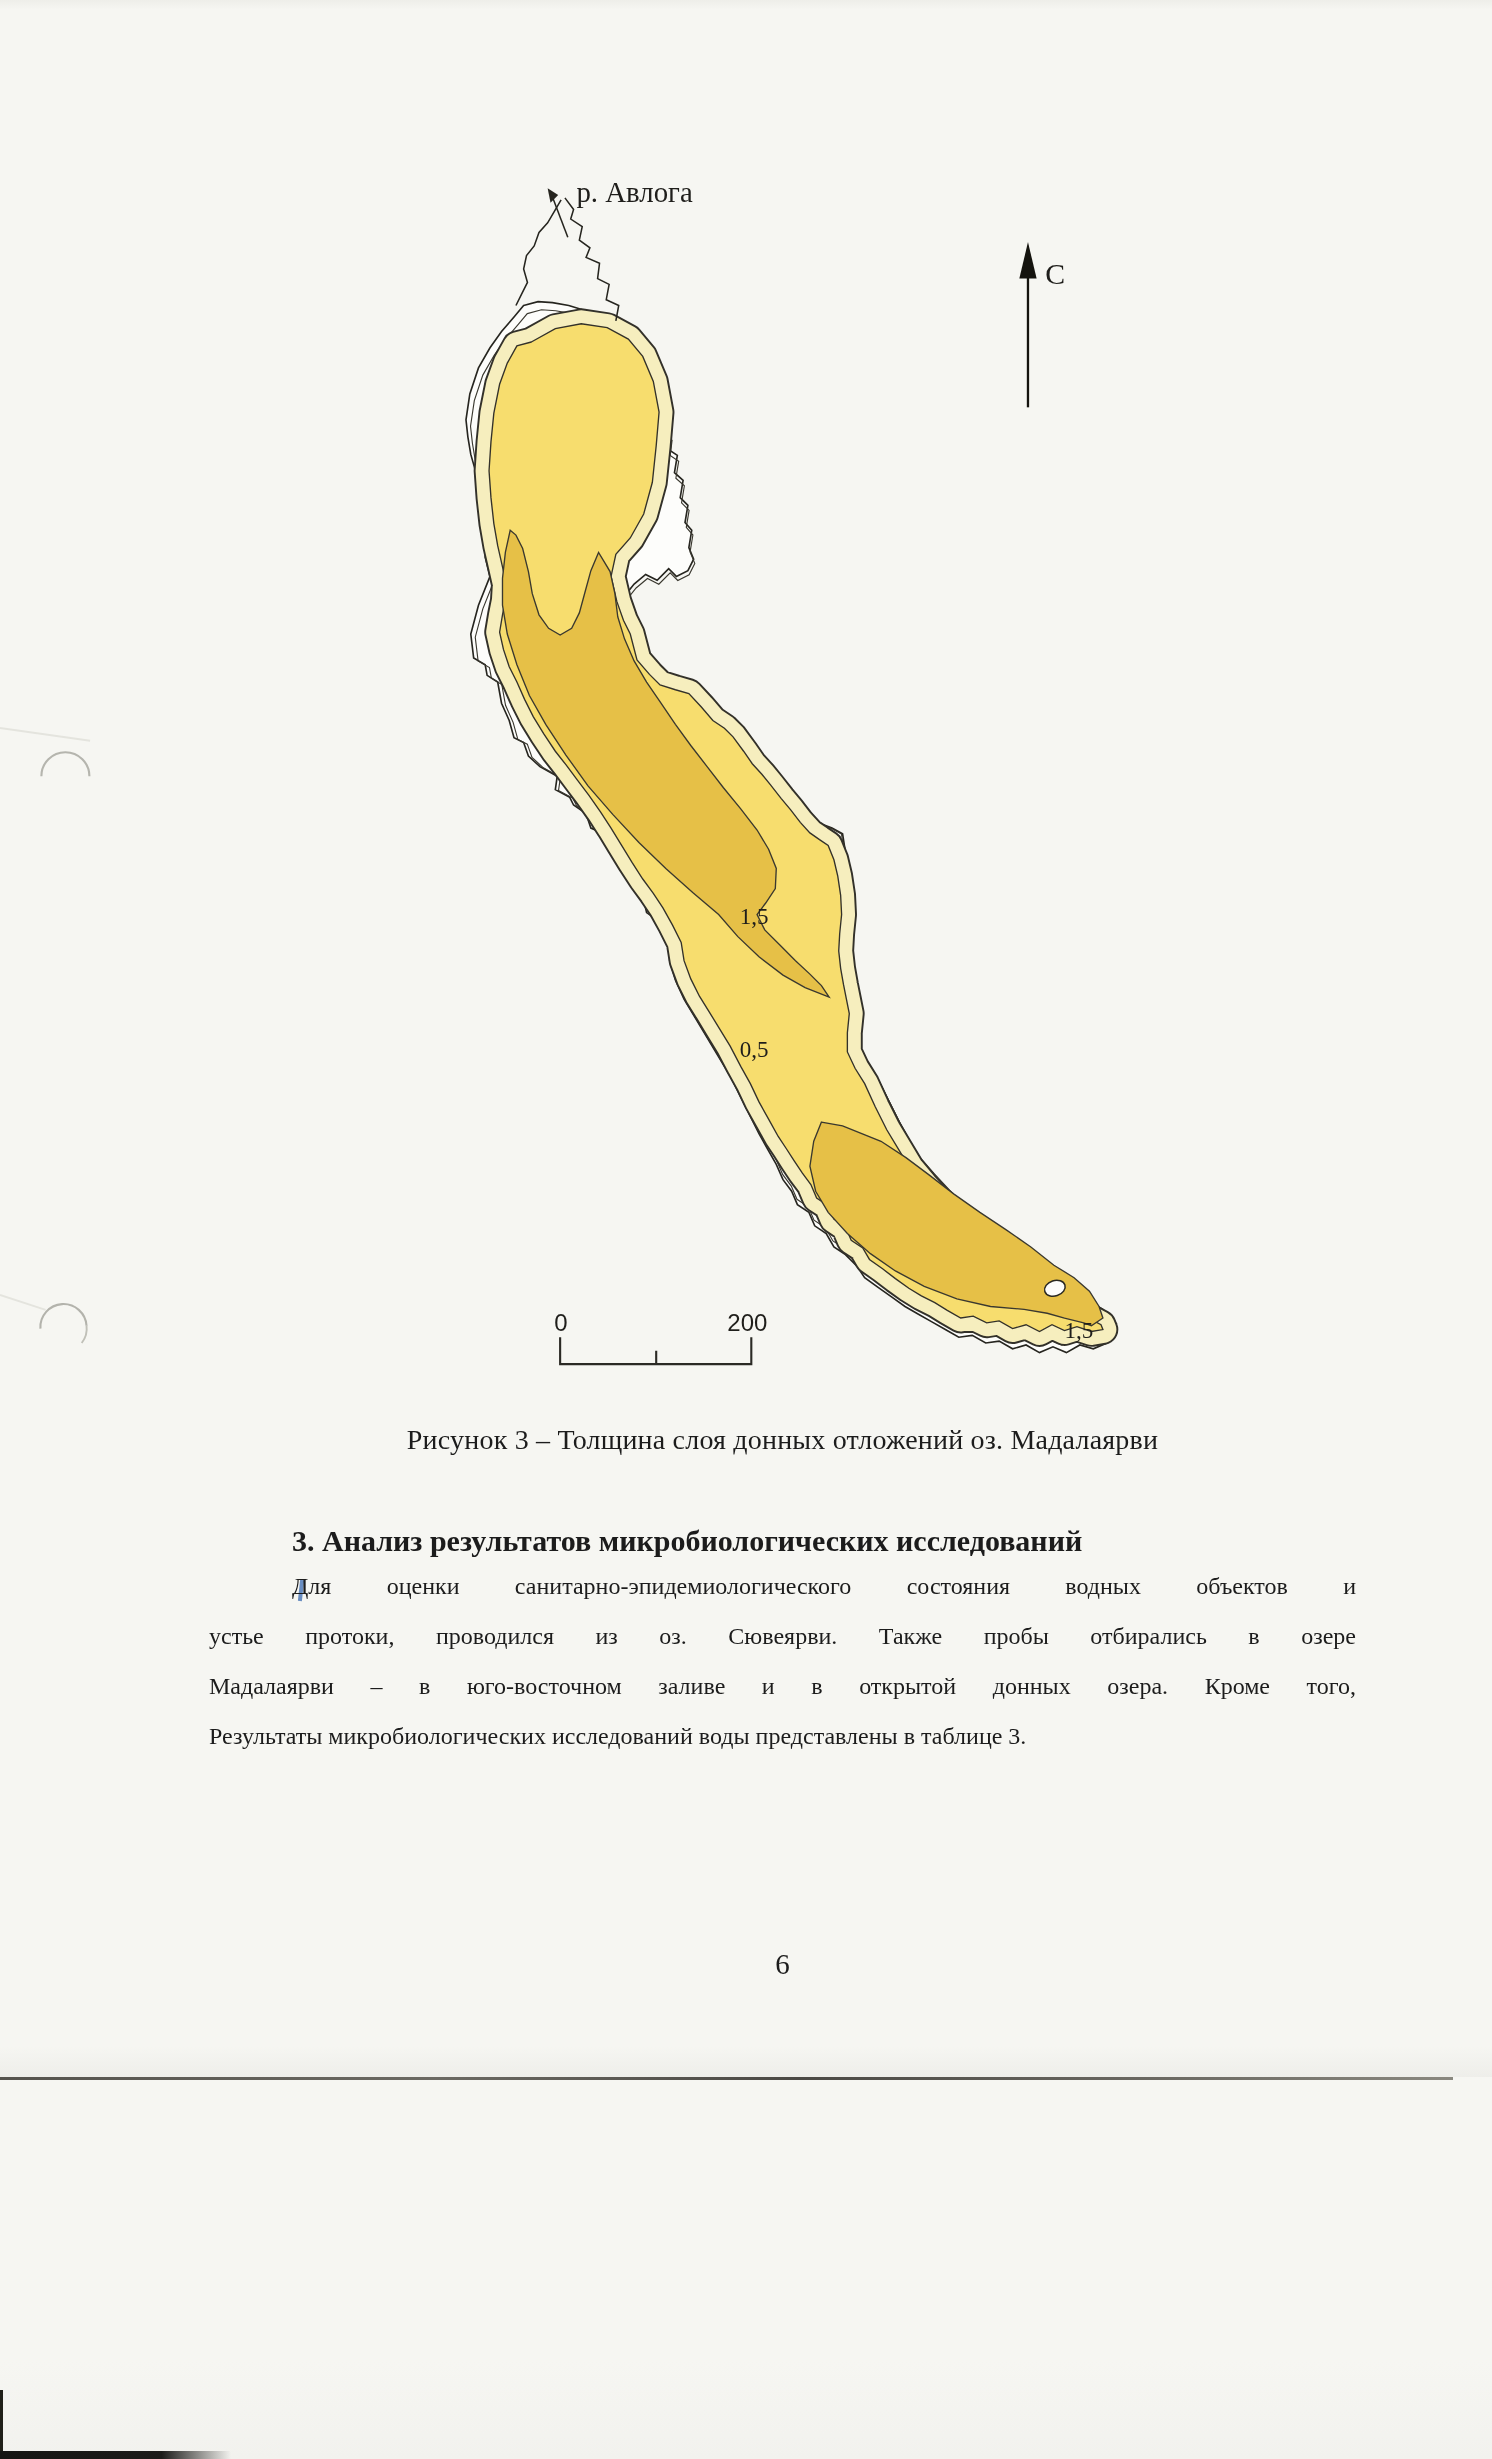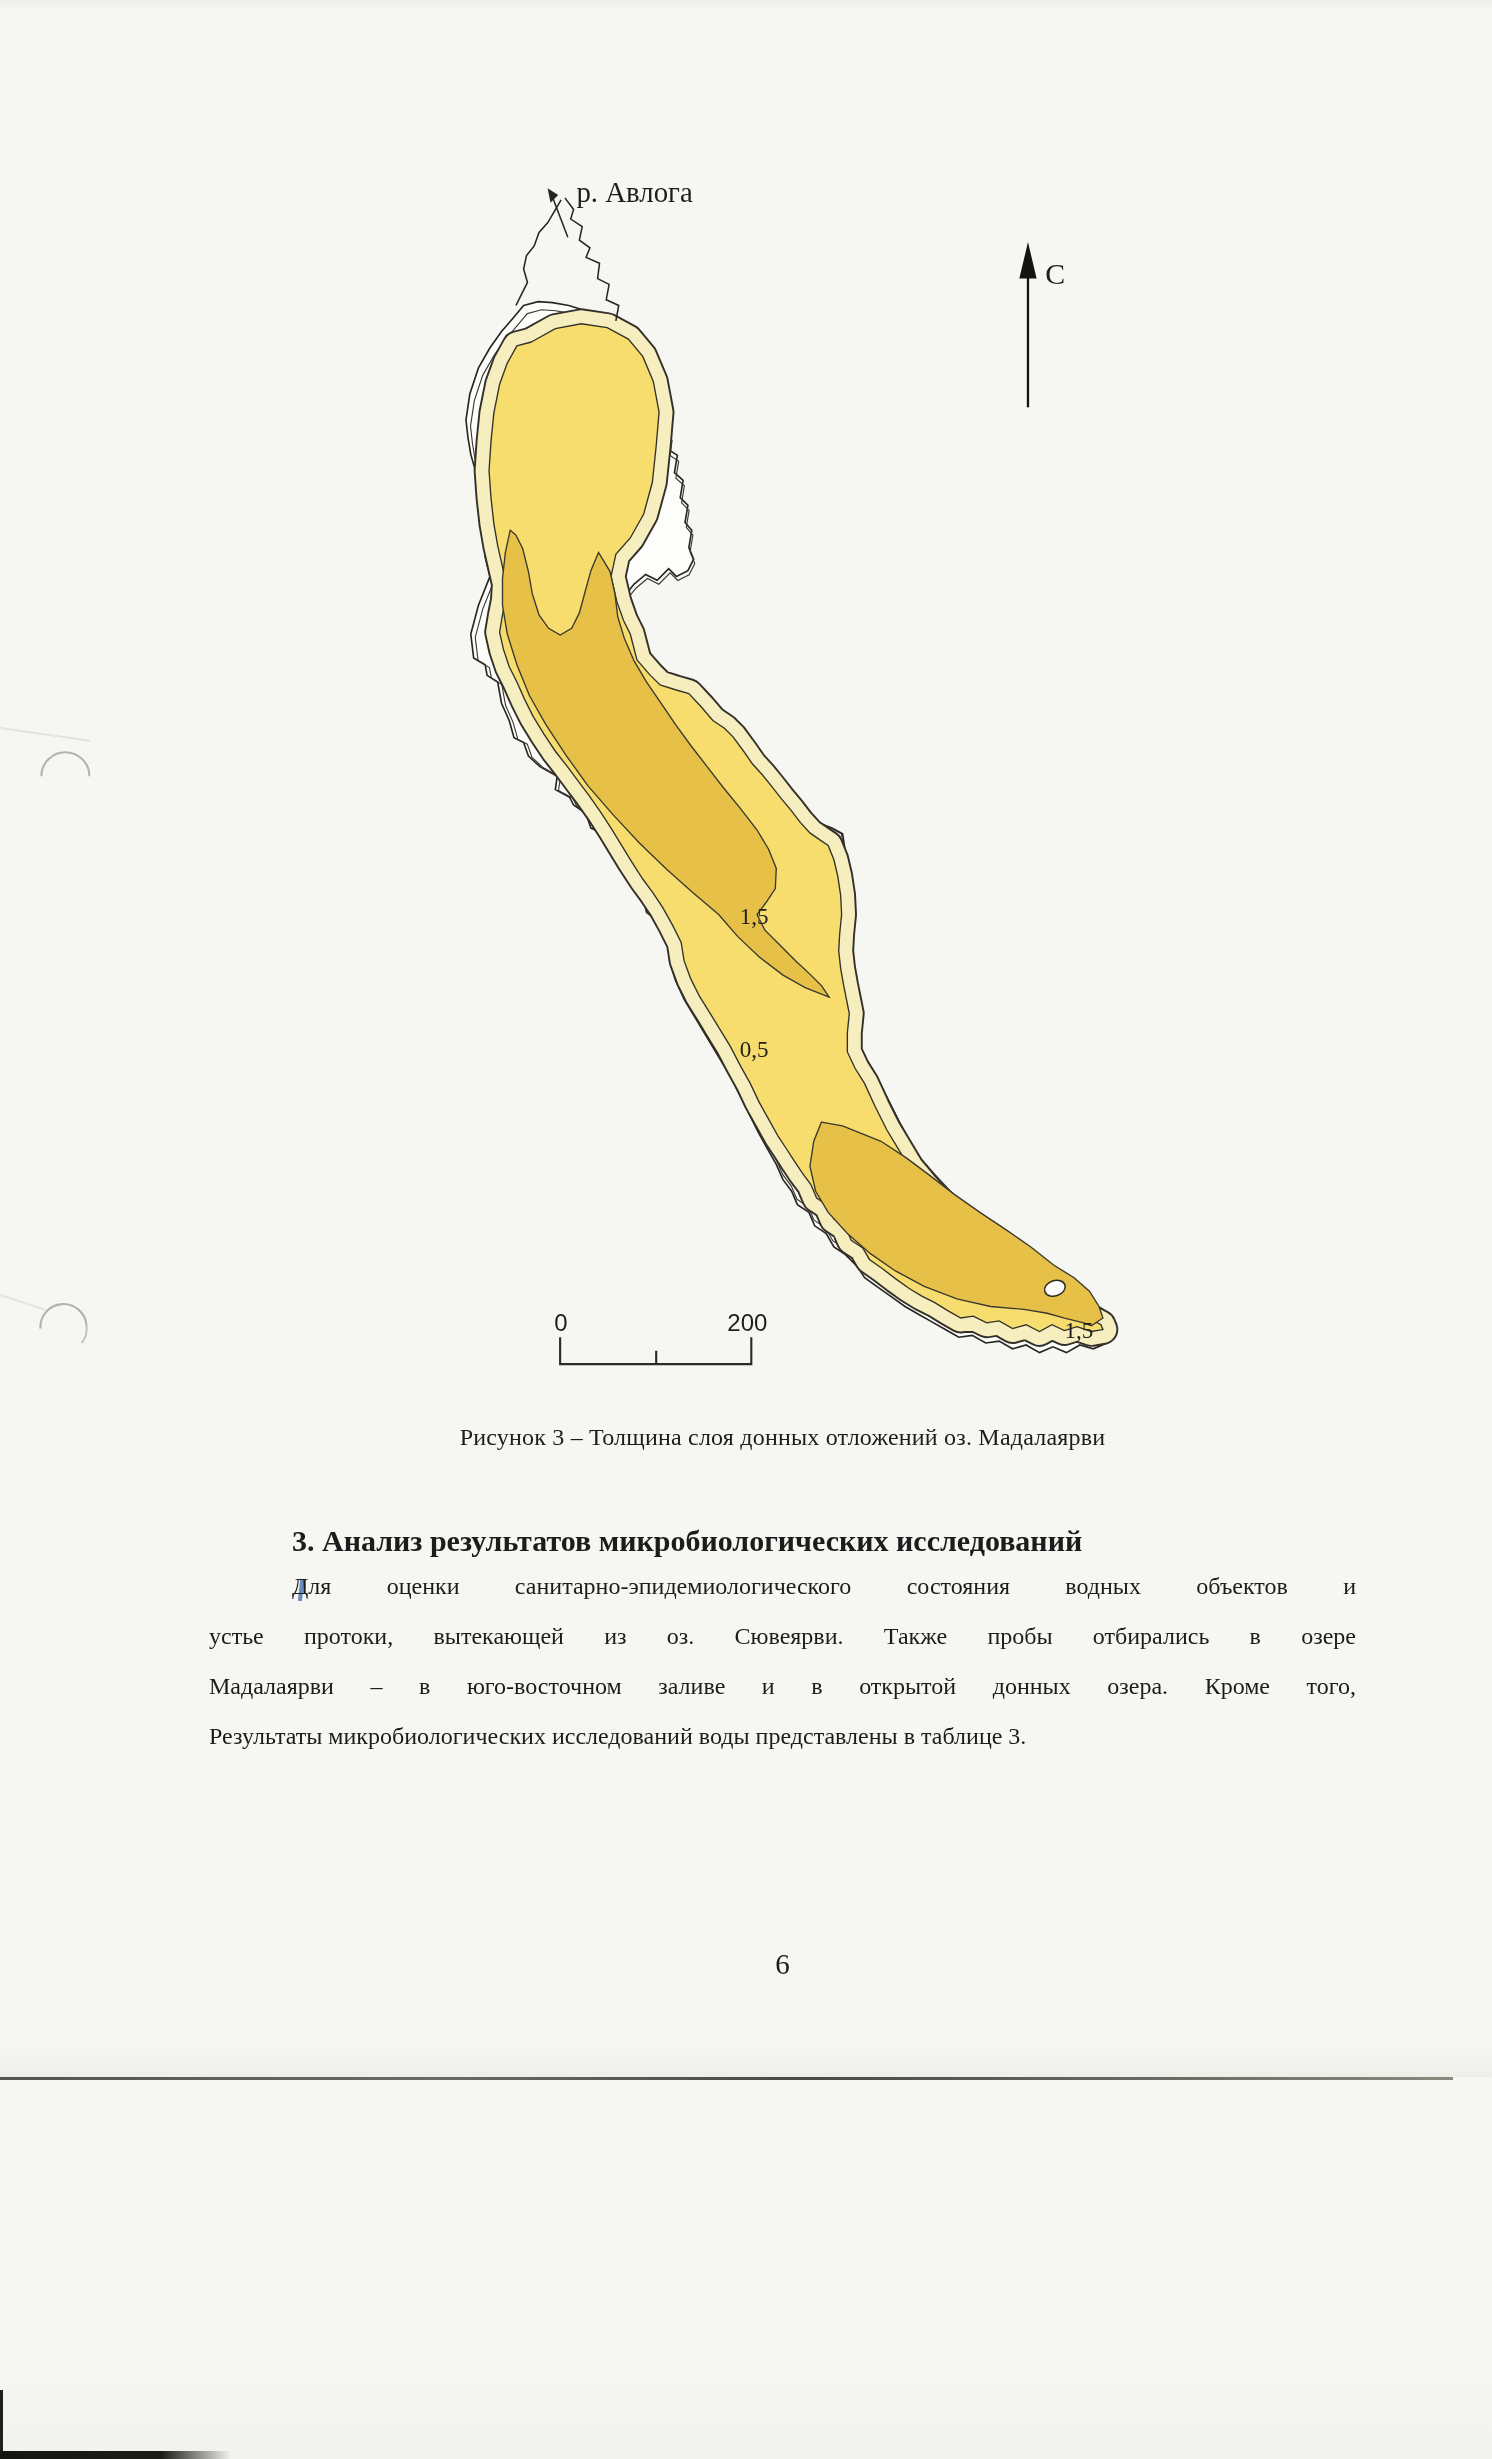--- a/index.html
+++ b/index.html
@@ -13,21 +13,21 @@
   }
   
   .page::before{
     content:"";position:absolute;inset:0;
     background:linear-gradient(180deg,#eeeee9 0px,#f6f6f2 9.6px,#f6f6f2 96%,#f2f2ee 100%);
     pointer-events:none;
   }
   .map-svg{position:absolute;left:0;top:0;}
   .caption{
     position:absolute;left:209px;top:1424px;width:1147px;
-    text-align:center;font-size:24px;letter-spacing:0.2px;
+    text-align:center;font-size:28px;letter-spacing:0.2px;
   }
   .heading{
     position:absolute;left:209px;top:1516px;width:1147px;
     padding-left:83px;box-sizing:border-box;
     font-weight:bold;font-size:30px;line-height:50px;
   }
   .para{
     position:absolute;left:209px;top:1561px;width:1147px;
     font-size:24px;line-height:50px;z-index:2;
   }
@@ -131,21 +131,21 @@
   </svg>
 
   <div class="caption">Рисунок 3 – Толщина слоя донных отложений оз. Мадалаярви</div>
 
   <div class="heading">3. Анализ результатов микробиологических исследований</div>
 
   <div class="ink-mark"></div>
 
   <div class="para">
     <div class="line first">Для оценки санитарно-эпидемиологического состояния водных объектов и</div>
-    <div class="line">устье протоки, вытекающей из оз. Сювеярви. Также пробы отбирались в озере</div>
+    <div class="line">устье протоки, проводился из оз. Сювеярви. Также пробы отбирались в озере</div>
     <div class="line">Мадалаярви – в юго-восточном заливе и в открытой донных озера. Кроме того,</div>
     <div class="line last">Результаты микробиологических исследований воды представлены в таблице 3.</div>
   </div>
 
   <div class="pagenum">6</div>
 
   <div class="crease c1"></div>
   <div class="crease c2"></div>
   <div class="scan-line-above"></div>
   <div class="scan-line"></div>

